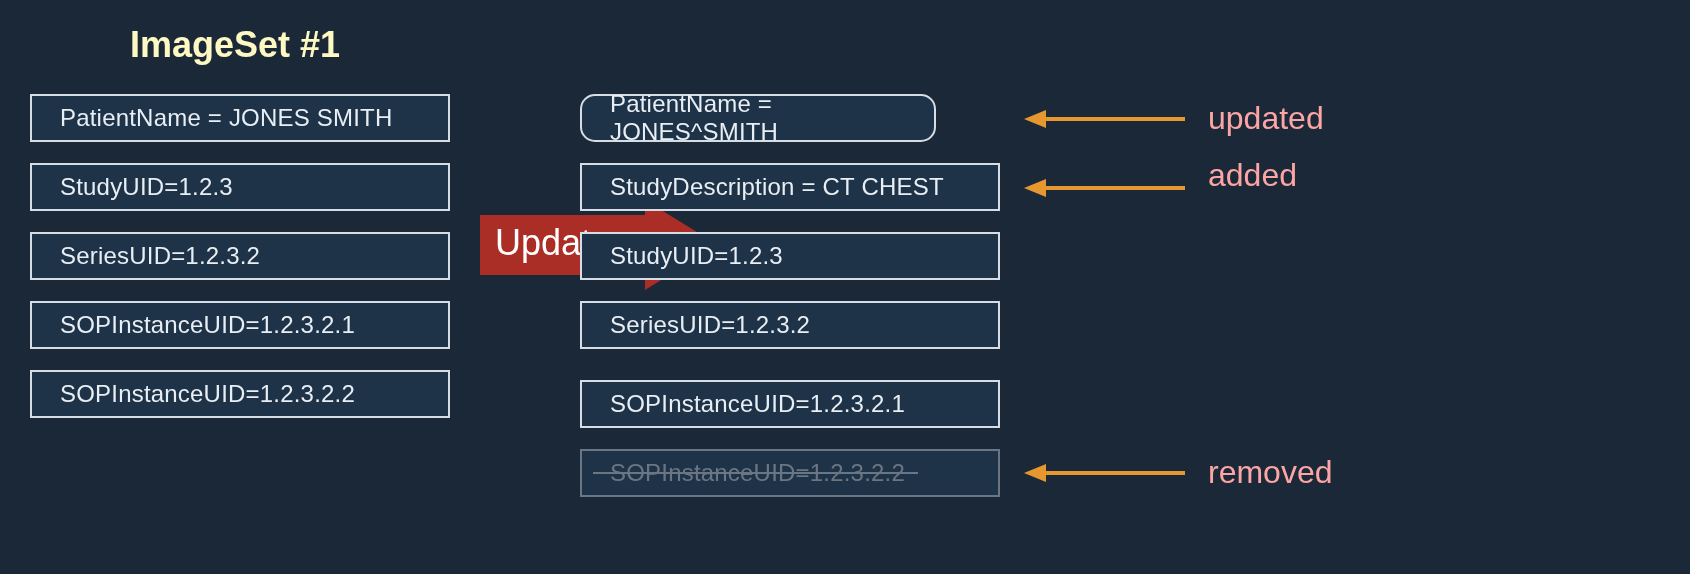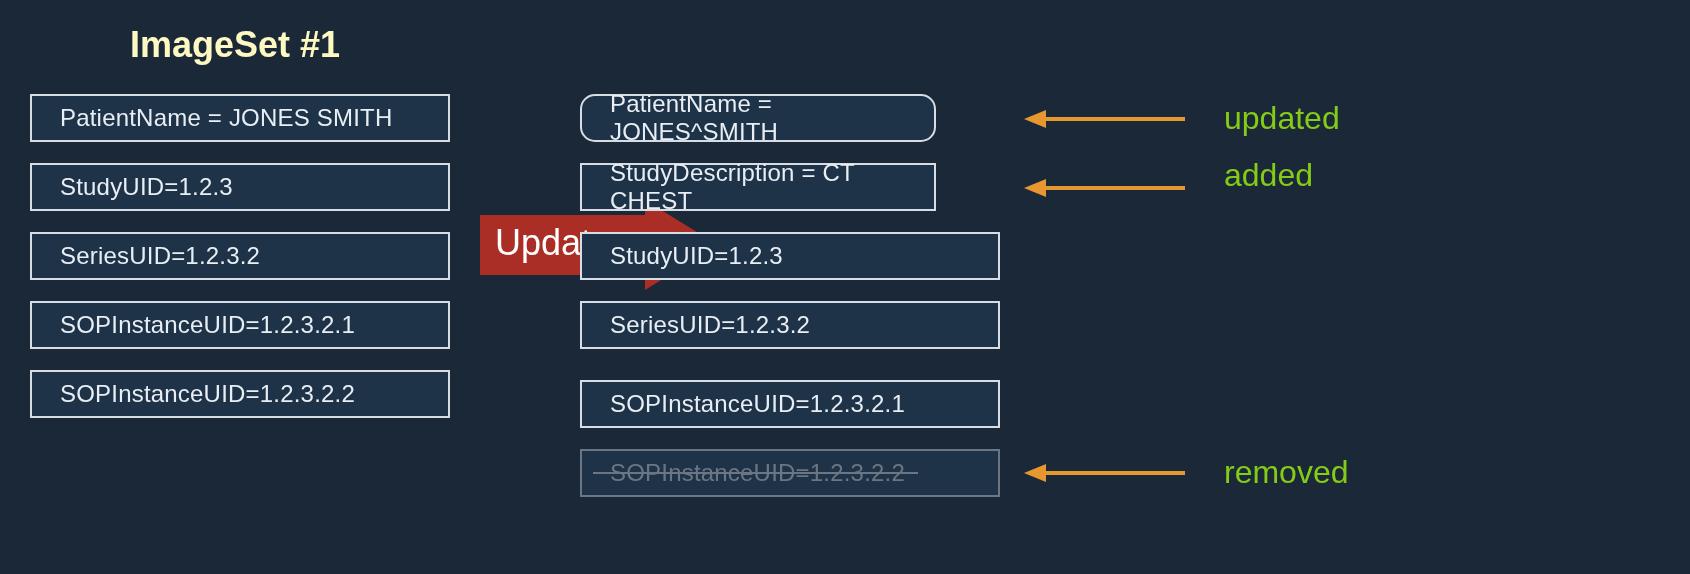--- a/index.html
+++ b/index.html
@@ -51,22 +51,21 @@
     font-size: 36px;
     color: #ffffff;
     font-weight: 400;
   }
   .anno-arrow {
     position: absolute;
   }
   .anno-label {
     position: absolute;
     font-size: 32px;
-    color: #84cc16;
-    margin-left: 16px;
+    color: #fca5a5;
   }
 </style>
 </head>
 <body>
 
 <div class="canvas">
 
   <div class="col-title" style="left:130px; top:24px;">ImageSet #1</div>
 
   <div class="box" style="left:30px; top:94px; width:420px;">PatientName = JONES SMITH</div>
@@ -75,21 +74,21 @@
   <div class="box" style="left:30px; top:301px; width:420px;">SOPInstanceUID=1.2.3.2.1</div>
   <div class="box" style="left:30px; top:370px; width:420px;">SOPInstanceUID=1.2.3.2.2</div>
 
   <svg class="arrow-shape" style="left:460px; top:200px;" width="260" height="90" viewBox="0 0 260 90">
     <polygon points="20,15 185,15 185,0 258,45 185,90 185,75 20,75" fill="#aa2e25"></polygon>
   </svg>
   <div class="update-label" style="left:495px; top:222px;">Update</div>
 
 
   <div class="box" style="left:580px; top:94px; width:356px;border-radius:15px;">PatientName = JONES^SMITH</div>
-  <div class="box" style="left:580px; top:163px; width:356px;">StudyDescription = CT CHEST</div>
+  <div class="box" style="left:580px; top:163px; width:420px;">StudyDescription = CT CHEST</div>
   <div class="box" style="left:580px; top:232px; width:420px;">StudyUID=1.2.3</div>
   <div class="box" style="left:580px; top:301px; width:420px;">SeriesUID=1.2.3.2</div>
   <div class="box" style="left:580px; top:380px; width:420px;">SOPInstanceUID=1.2.3.2.1</div>
   <div class="box dim" style="left:580px; top:449px; width:420px;">SOPInstanceUID=1.2.3.2.2</div>
 
   <div class="strike-line" style="left:593px; top:472px; width:325px;"></div>
 
   <svg class="anno-arrow" style="left:1020px; top:108px;" width="165" height="22" viewBox="0 0 165 22">
     <line x1="20" y1="11" x2="165" y2="11" stroke="#e79730" stroke-width="4"></line>
     <polygon points="4,11 26,2 26,20" fill="#e79730"></polygon>

